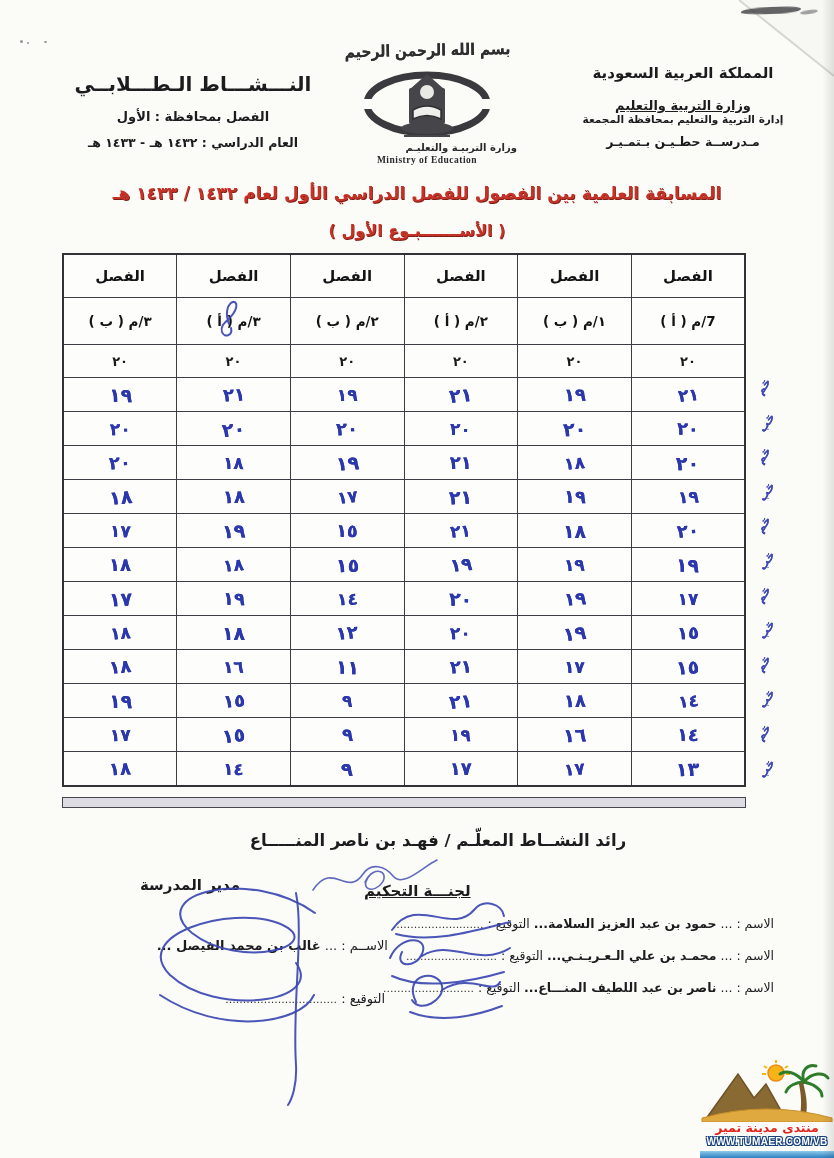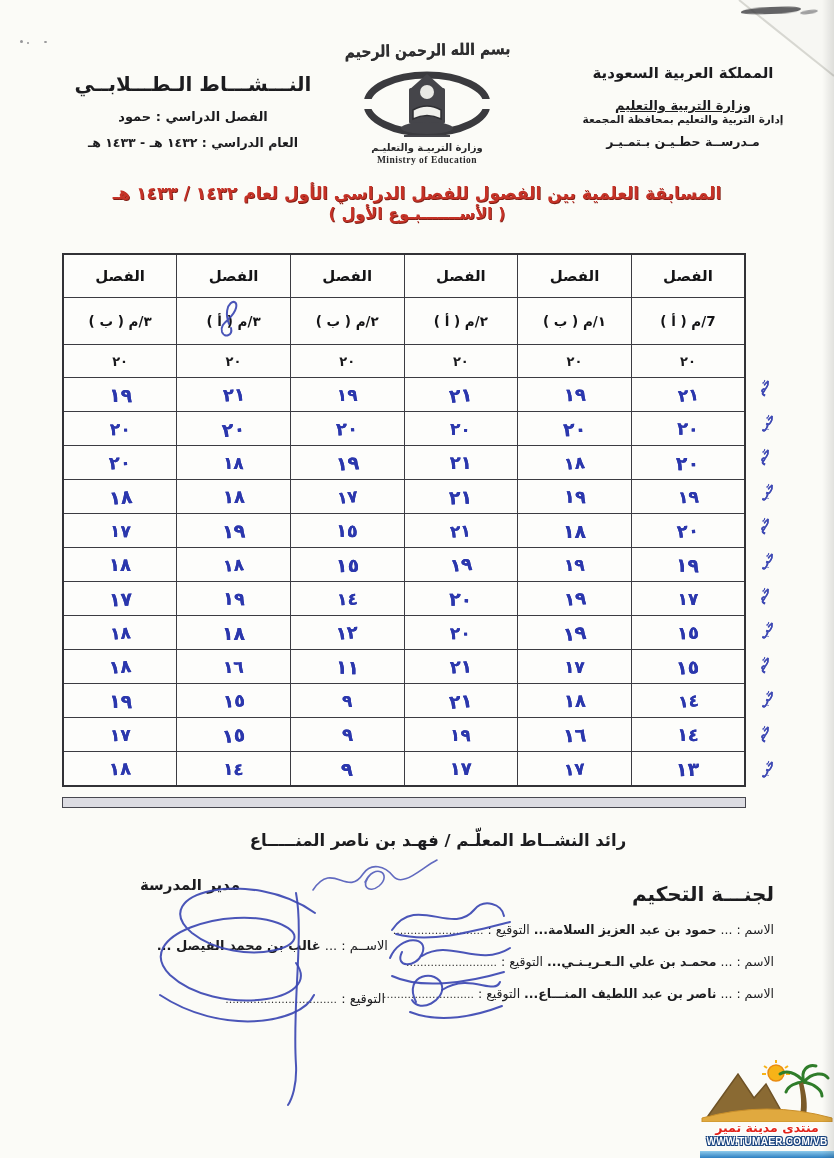--- a/index.html
+++ b/index.html
@@ -24,42 +24,42 @@
   .hdr-left .l1{font-size:20px;font-weight:bold;letter-spacing:1px;}
   .hdr-left .l2{font-size:13px;font-weight:bold;margin-top:13px;}
   .hdr-left .l3{font-size:12.5px;font-weight:bold;margin-top:11px;}
   .hdr-right{left:553px;top:64px;width:260px;text-align:center;}
   .hdr-right .r1{font-size:15px;font-weight:bold;}
   .hdr-right .r2{font-size:13px;font-weight:bold;margin-top:16px;text-decoration:underline;}
   .hdr-right .r3{font-size:10.5px;font-weight:bold;}
   .hdr-right .r4{font-size:12.5px;font-weight:bold;margin-top:9px;letter-spacing:1px;}
   .basmala{left:335px;top:42px;width:185px;text-align:center;font-size:14px;font-weight:bold;color:#2e2e30;transform:scaleY(1.15) rotate(-1deg);text-shadow:0 0 .6px #444;}
   .emblem{left:352px;top:66px;}
-  .logo-cap1{left:337px;top:142px;width:180px;text-align:center;font-size:10px;font-weight:bold;color:#2a2a2c;}
+  .logo-cap1{left:337px;top:142px;width:180px;font-size:10px;font-weight:bold;color:#2a2a2c;}
   .logo-cap2{left:337px;top:155px;width:180px;text-align:center;font-size:9.5px;font-weight:bold;letter-spacing:.5px;color:#2a2a2c;font-family:"Liberation Serif","DejaVu Serif",serif;}
 
   
   .title1{left:40px;top:183px;width:754px;text-align:center;font-size:17px;font-weight:bold;color:#c53227;text-shadow:.7px .7px 0 #7e1d14;letter-spacing:.5px;}
-  .title2{left:40px;top:204px;width:754px;text-align:center;font-size:16px;font-weight:bold;color:#c53227;text-shadow:.7px .7px 0 #7e1d14;}
+  .title2{left:40px;top:221px;width:754px;text-align:center;font-size:16px;font-weight:bold;color:#c53227;text-shadow:.7px .7px 0 #7e1d14;}
 
   
   table.scores{position:absolute;left:62px;top:253px;width:684px;border-collapse:collapse;table-layout:fixed;border:2.4px solid #323236;background:#fdfdfb;}
   table.scores th,table.scores td{border:1.6px solid #3c3c42;text-align:center;vertical-align:middle;padding:0;}
   table.scores thead tr.hr1 th{height:42px;font-size:15px;font-weight:bold;color:#141416;}
   table.scores thead tr.hr2 th{height:46px;font-size:13.5px;font-weight:bold;color:#141416;}
   table.scores thead tr.hr3 td{height:32px;font-size:13px;font-weight:bold;color:#19191c;}
   table.scores tbody td{height:33px;}
   .hw{display:inline-block;font-weight:bold;font-size:18px;color:#2b37ad;text-shadow:0 0 .5px #2b37ad;}
   .gray-band{left:62px;top:797px;width:684px;height:11px;background:#dcdce2;border:1.6px solid #46464e;box-sizing:border-box;}
   .mark{position:absolute;left:749px;width:26px;color:#2b37ad;font-size:11px;font-weight:bold;transform:rotate(-55deg);opacity:.9;text-shadow:0 0 .4px #2b37ad;}
 
   
   .leader-line{left:208px;top:831px;width:460px;text-align:center;font-size:16.5px;font-weight:bold;}
   .committee{left:364px;top:882px;width:410px;}
-  .cmt-head{text-align:right;font-size:20px;font-weight:bold;margin-bottom:16px;}
+  .cmt-head{text-align:left;font-size:15px;font-weight:bold;margin-bottom:16px;text-decoration:underline;}
   .cmt-line{direction:rtl;text-align:right;font-size:12.5px;margin-bottom:17px;white-space:nowrap;color:#1c1c1f;}
   .cmt-line .nm{font-weight:bold;}
   .cmt-line .dots{font-size:11px;letter-spacing:1px;color:#333;}
   .principal-head{left:80px;top:876px;width:220px;text-align:center;font-size:15px;font-weight:bold;}
   .pr-name{right:446px;top:938px;white-space:nowrap;font-size:13px;direction:rtl;}
   .pr-name b{font-weight:bold;}
   .pr-sig{right:449px;top:991px;white-space:nowrap;font-size:13px;direction:rtl;}
   .pr-sig .dots{font-size:11px;letter-spacing:1px;color:#333;}
 
   .sig path{fill:none;stroke:#3b46b2;stroke-width:2;stroke-linecap:round;opacity:.92;}
@@ -84,21 +84,21 @@
     <line x1="45" y1="0" x2="140" y2="76" stroke="#d7d7d1" stroke-width="2"></line>
   </svg>
   <div class="smudge"></div>
   <div class="smudge2"></div>
   <div class="speck" style="left:20px;top:40px;width:3px;height:3px;"></div>
   <div class="speck" style="left:27px;top:42px;width:2px;height:2px;"></div>
   <div class="speck" style="left:44px;top:41px;width:3px;height:2px;"></div>
 
   <div class="abs hdr-left print">
     <div class="l1">النـــشـــاط الـطـــلابــي</div>
-    <div class="l2">الفصل الدراسي : حمود</div>
+    <div class="l2">الفصل بمحافظة : الأول</div>
     <div class="l3">العام الدراسي : ١٤٣٢ هـ -   ١٤٣٣ هـ</div>
   </div>
 
   <div class="abs basmala">بسم الله الرحمن الرحيم</div>
   <svg class="abs emblem" width="150" height="76" viewBox="0 0 150 76" style="left:352px;top:66px;">
     <ellipse cx="75" cy="38" rx="60" ry="29" fill="none" stroke="#3a3a3e" stroke-width="7"></ellipse>
     <rect x="8" y="33" width="12" height="10" fill="#fbfbf7"></rect>
     <rect x="130" y="33" width="12" height="10" fill="#fbfbf7"></rect>
     <path d="M57 24 L75 8 L93 24 Z" fill="#45454a"></path>
     <rect x="57" y="22" width="36" height="36" rx="2" fill="#45454a"></rect>

